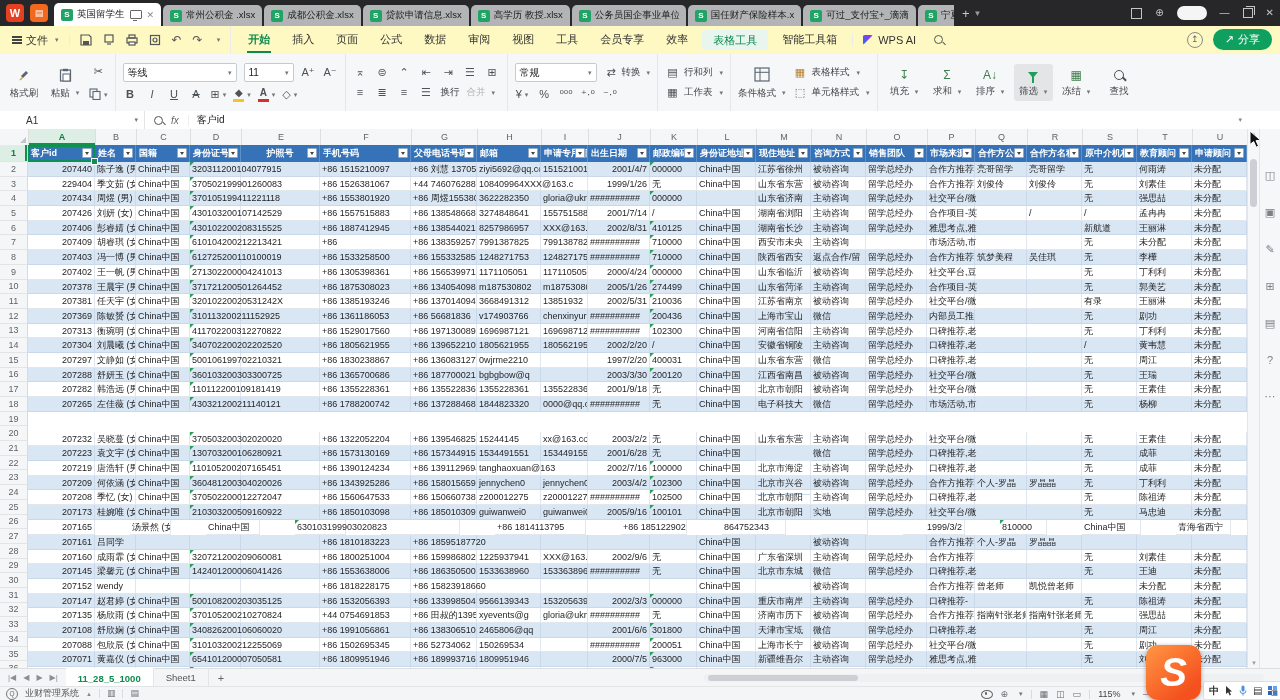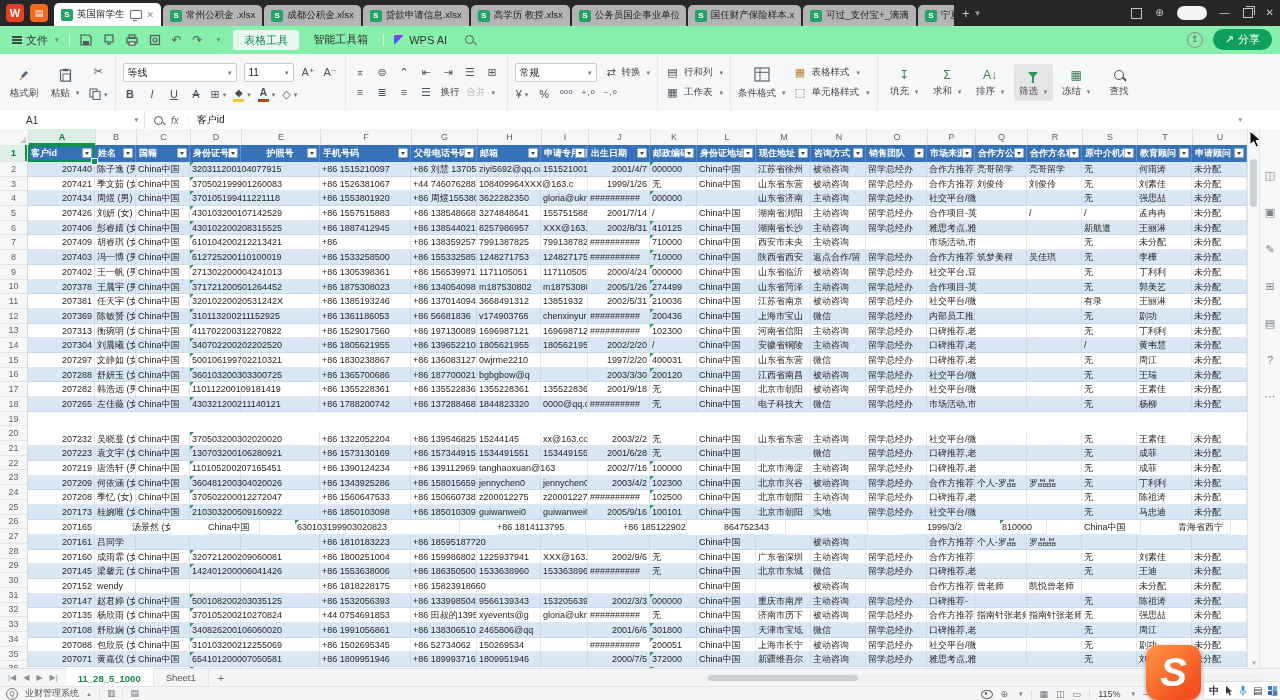--- a/index.html
+++ b/index.html
@@ -22,21 +22,21 @@
   .tadd{color:#cacaca;font-size:13px;margin:0 4px 0 8px;}
   .tcaret{color:#9a9a9a;font-size:8px;}
   .winctl{position:absolute;right:6px;top:0;height:26px;display:flex;align-items:center;gap:13px;color:#c3c4c6;}
   .wic{font-size:10px;line-height:1;}
   .pill{width:30px;height:14px;background:#f5f5f5;border-radius:7px;}
   .sq{width:9px;height:9px;border:1px solid #c3c4c6;}
   .sq2{width:8px;height:8px;border:1px solid #c3c4c6;position:relative;}
   .sq2:before{content:"";position:absolute;left:2px;top:-3px;width:8px;height:8px;border:1px solid #c3c4c6;border-bottom:none;border-left:none;}
 
   
-  .menubar{position:absolute;top:26px;left:0;right:0;height:28px;background:#86efac;border-bottom:1px solid #e8e8e8;display:flex;align-items:center;font-size:11px;color:#333;}
+  .menubar{position:absolute;top:26px;left:0;right:0;height:28px;background:#fef9c3;border-bottom:1px solid #e8e8e8;display:flex;align-items:center;font-size:11px;color:#333;}
   .filebtn{display:flex;align-items:center;gap:4px;padding:0 10px 0 12px;font-size:11px;}
   .hamb{display:inline-block;width:10px;height:1.5px;background:#444;box-shadow:0 3px 0 #444,0 -3px 0 #444;}
   .qicons{display:flex;align-items:center;gap:11px;padding:0 10px;border-left:1px solid #ececec;}
   .qico{color:#555;font-size:12px;line-height:1;display:flex;align-items:center;}
   .menus{display:flex;align-items:center;border-left:1px solid #ececec;padding-left:6px;}
   .mitem{padding:0 11px;height:28px;line-height:27px;position:relative;white-space:nowrap;}
   .mitem.active{color:#0f8a4d;font-weight:700;}
   .mitem.active:after{content:"";position:absolute;left:10px;right:10px;bottom:1px;height:2px;background:#0f8a4d;}
   .mitem.ctx{color:#0f8a4d;background:#e9f5ef;border-radius:3px;height:20px;line-height:20px;margin:0 3px;}
   .aiwrap{display:flex;align-items:center;gap:5px;padding:0 10px;border-left:1px solid #ececec;margin-left:4px;}
@@ -228,20 +228,32 @@
       <span class="qico">
         <svg width="12" height="12" viewBox="0 0 12 12">
             <rect x="1.5" y="1.5" width="9" height="9" fill="none" stroke="#555" stroke-width="1.2"></rect>
             <circle cx="6" cy="6" r="2" fill="none" stroke="#555" stroke-width="1.2"></circle>
           </svg>
       </span>
       <span class="qico">↶</span>
       <span class="qico">↷</span>
       <span class="caret">▾</span>
     </div>
+    <div class="menus">
+        <div class="mitem active">开始</div>
+        <div class="mitem">插入</div>
+        <div class="mitem">页面</div>
+        <div class="mitem">公式</div>
+        <div class="mitem">数据</div>
+        <div class="mitem">审阅</div>
+        <div class="mitem">视图</div>
+        <div class="mitem">工具</div>
+        <div class="mitem">会员专享</div>
+        <div class="mitem">效率</div>
+      </div>
     <div class="mitem ctx">表格工具</div>
     <div class="mitem">智能工具箱</div>
     <div class="aiwrap">
       <span class="ailogo"></span>
       <span>WPS AI</span>
     </div>
     <div style="margin-left:8px;"><span class="mag"></span></div>
   </div>
   <div class="mb-right">
     <span class="upcirc">↥</span>
@@ -576,21 +588,21 @@
         <div class="gcell" style="width: 55px; line-height: 14.7px;"><span>被动咨询</span></div>
         <div class="gcell" style="width: 61px; line-height: 14.7px;"><span>留学总经办</span></div>
         <div class="gcell" style="width: 48px; line-height: 14.7px;"><span>合作方推荐</span></div>
         <div class="gcell" style="width: 52px; line-height: 14.7px;"><span>亮哥留学</span></div>
         <div class="gcell" style="width: 55px; line-height: 14.7px;"><span>亮哥留学</span></div>
         <div class="gcell" style="width: 55px; line-height: 14.7px;"><span>无</span></div>
         <div class="gcell" style="width: 55px; line-height: 14.7px;"><span>何雨涛</span></div>
         <div class="gcell" style="width: 55px; line-height: 14.7px;"><span>未分配</span></div>
       </div>
       <div class="grow" style="height: 14.7px;">
-        <div class="gcell r" style="width: 67px; line-height: 14.7px;"><span>207421</span></div>
+        <div class="gcell r" style="width: 67px; line-height: 14.7px;"><span>229404</span></div>
         <div class="gcell" style="width: 41px; line-height: 14.7px;"><span>季文茹 (女</span></div>
         <div class="gcell" style="width: 54px; line-height: 14.7px;"><span>China中国</span></div>
         <div class="gcell ovf" style="width: 51px; line-height: 14.7px;"><i class="tri"></i><span>370502199901260083</span></div>
         <div class="gcell" style="width: 79px; line-height: 14.7px;"><span></span></div>
         <div class="gcell" style="width: 91px; line-height: 14.7px;"><span>+86 1526381067</span></div>
         <div class="gcell" style="width: 66px; line-height: 14.7px;"><span>+44 7460762888</span></div>
         <div class="gcell ovf" style="width: 64px; line-height: 14.7px;"><span>108409964XXX@163.c</span></div>
         <div class="gcell" style="width: 47px; line-height: 14.7px;"><span></span></div>
         <div class="gcell r" style="width: 62px; line-height: 14.7px;"><span>1999/1/26</span></div>
         <div class="gcell" style="width: 47px; line-height: 14.7px;"><span>无</span></div>
@@ -1299,21 +1311,21 @@
         <div class="gcell r" style="width: 67px; line-height: 14.7px;"><span>207071</span></div>
         <div class="gcell" style="width: 41px; line-height: 14.7px;"><span>黄嘉仪 (女</span></div>
         <div class="gcell" style="width: 54px; line-height: 14.7px;"><span>China中国</span></div>
         <div class="gcell ovf" style="width: 51px; line-height: 14.7px;"><i class="tri"></i><span>654101200007050581</span></div>
         <div class="gcell" style="width: 79px; line-height: 14.7px;"><span></span></div>
         <div class="gcell" style="width: 91px; line-height: 14.7px;"><span>+86 1809951946</span></div>
         <div class="gcell" style="width: 66px; line-height: 14.7px;"><span>+86 18999371661</span></div>
         <div class="gcell ovf" style="width: 64px; line-height: 14.7px;"><span>1809951946</span></div>
         <div class="gcell" style="width: 47px; line-height: 14.7px;"><span></span></div>
         <div class="gcell r" style="width: 62px; line-height: 14.7px;"><span>2000/7/5</span></div>
-        <div class="gcell" style="width: 47px; line-height: 14.7px;"><i class="tri"></i><span>372000</span></div>
+        <div class="gcell" style="width: 47px; line-height: 14.7px;"><i class="tri"></i><span>963000</span></div>
         <div class="gcell" style="width: 59px; line-height: 14.7px;"><span>China中国</span></div>
         <div class="gcell" style="width: 55px; line-height: 14.7px;"><span>新疆维吾尔</span></div>
         <div class="gcell" style="width: 55px; line-height: 14.7px;"><span>主动咨询</span></div>
         <div class="gcell" style="width: 61px; line-height: 14.7px;"><span>留学总经办</span></div>
         <div class="gcell ovf" style="width: 48px; line-height: 14.7px;"><span>雅思考点,雅</span></div>
         <div class="gcell" style="width: 52px; line-height: 14.7px;"><span></span></div>
         <div class="gcell" style="width: 55px; line-height: 14.7px;"><span></span></div>
         <div class="gcell" style="width: 55px; line-height: 14.7px;"><span>无</span></div>
         <div class="gcell" style="width: 55px; line-height: 14.7px;"><span>刘紫馨</span></div>
         <div class="gcell" style="width: 55px; line-height: 14.7px;"><span>未分配</span></div>

